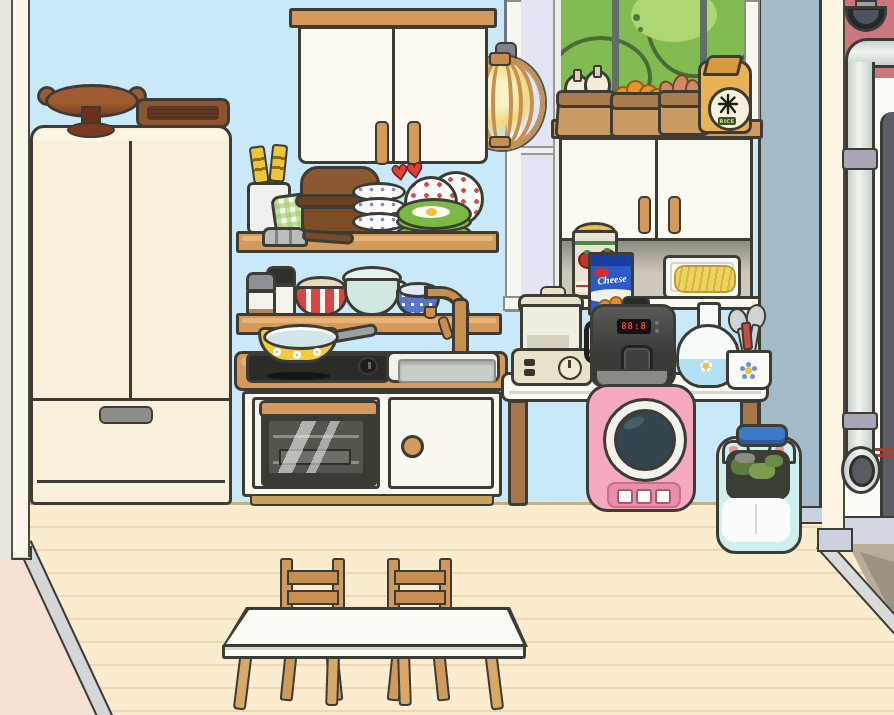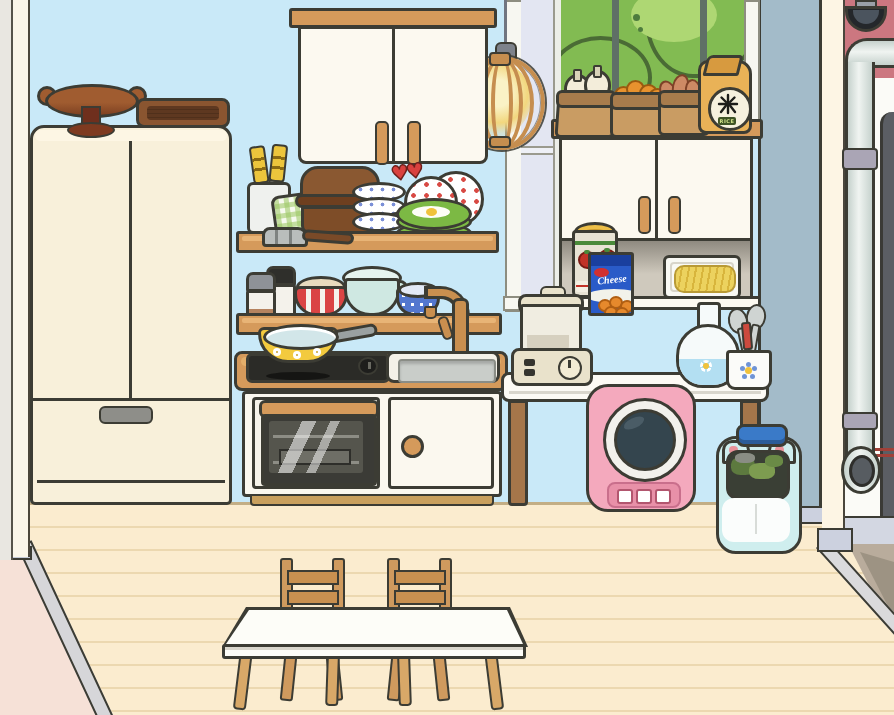--- a/index.html
+++ b/index.html
@@ -575,20 +575,31 @@
     <div class="bl-jar">
       <div class="bl-mix"></div>
     </div>
     <div class="bl-base">
       <div class="bl-btn" style="top:8px"></div>
       <div class="bl-btn" style="top:18px"></div>
       <div class="bl-dial"></div>
     </div>
   </div>
 
+  <div class="o cooker">
+    <div class="rc-handle"></div>
+    <div class="rc-knob"></div>
+    <div class="rc-body">
+      <div class="rc-display">88:8</div>
+      <div class="rc-dot" style="top:14px"></div>
+      <div class="rc-dot" style="top:22px"></div>
+      <div class="rc-panel"></div>
+      <div class="rc-band"></div>
+    </div>
+  </div>
 
   <div class="o flask">
     <div class="fl-neck"></div>
     <div class="fl-body">
       <div class="fl-liquid"></div>
       <div class="flower" style="left:24px;top:36px"></div>
     </div>
   </div>
 
   <div class="o ucupg">

